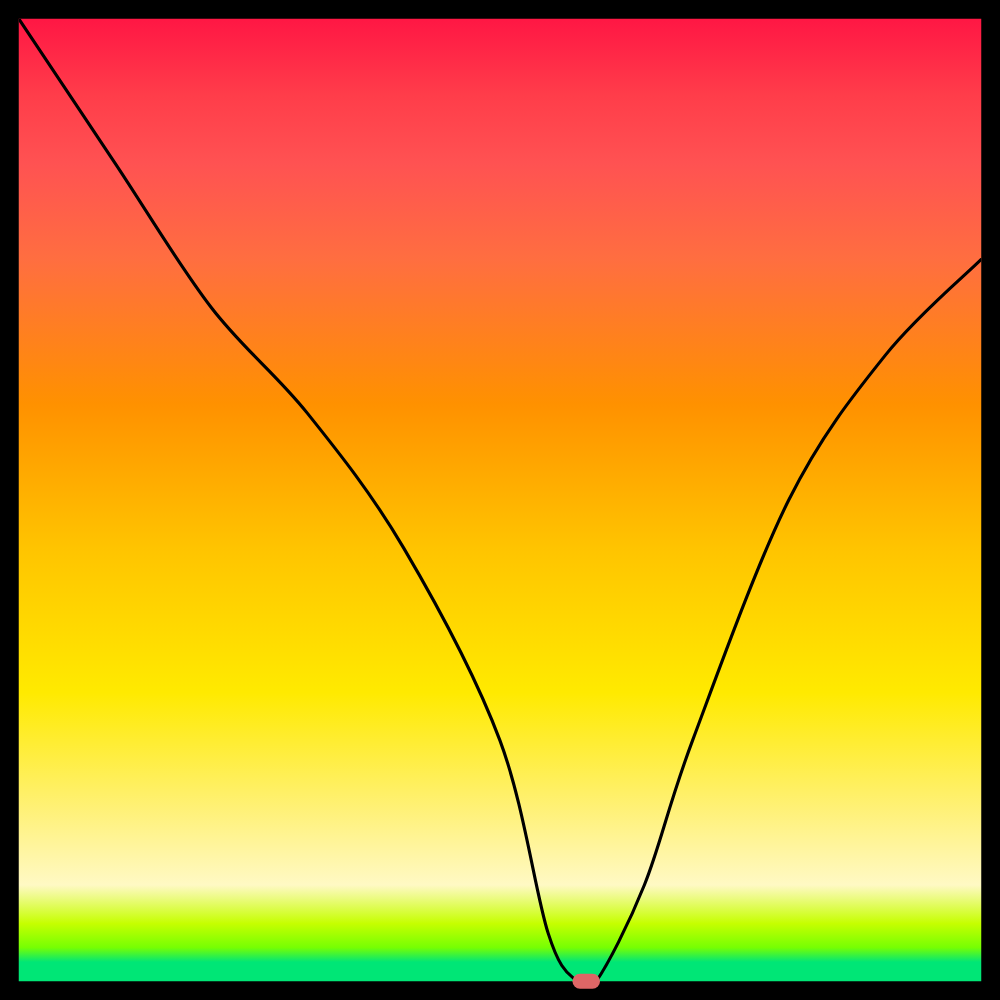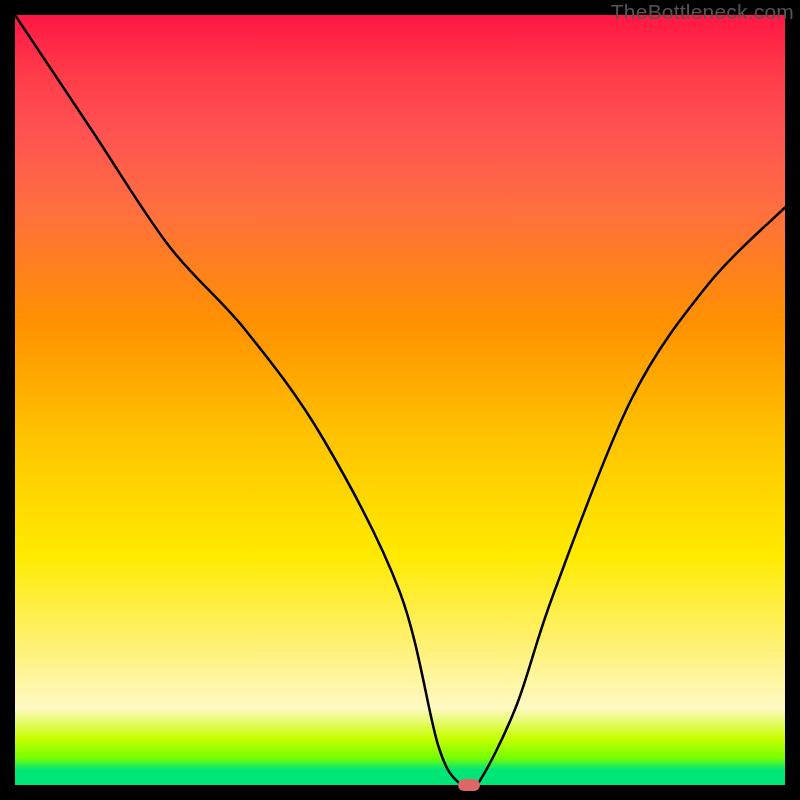--- a/index.html
+++ b/index.html
@@ -62,20 +62,19 @@
     height: 12px;
     background: #d66;
     border-radius: 6px;
     transform: translate(-50%, -50%);
   }
 </style>
 </head>
 <body>
 
 <div class="chart-container">
-  <div class="watermark">TheBottleneck.com</div>
   <div class="plot-area">
     <svg class="curve" viewBox="0 0 770 770" preserveAspectRatio="none">
       <path id="curve-path" fill="none" stroke="#000" stroke-width="2.5" stroke-linecap="round" stroke-linejoin="round" d="M 0 0 C 12.833333333333334 19.25, 51.33333333333333 77, 77 115.5 C 102.66666666666667 154, 128.33333333333334 197.63333333333333, 154 231 C 179.66666666666666 264.3666666666667, 205.33333333333334 283.61666666666673, 231 315.70000000000005 C 256.6666666666667 347.78333333333336, 282.3333333333333 379.8666666666667, 308 423.5 C 333.6666666666667 467.1333333333333, 365.75 526.1666666666666, 385 577.5 C 404.25 628.8333333333334, 413.2333333333334 699.4166666666666, 423.50000000000006 731.5 C 433.7666666666667 763.5833333333334, 440.1833333333333 763.5833333333334, 446.59999999999997 770 C 453.01666666666665 776.4166666666666, 453.01666666666665 782.8333333333334, 462 770 C 470.98333333333335 757.1666666666666, 487.6666666666667 725.0833333333334, 500.5 693 C 513.3333333333334 660.9166666666666, 519.75 628.8333333333334, 539 577.5 C 558.25 526.1666666666666, 590.3333333333334 436.3333333333333, 616 385 C 641.6666666666666 333.6666666666667, 667.3333333333334 301.5833333333333, 693 269.5 C 718.6666666666666 237.41666666666666, 757.1666666666666 205.33333333333334, 770 192.5"></path>
     </svg>
     <div class="marker" id="marker" style="left: 454.3px; top: 770px;"></div>
   </div>
 </div>
 
 </body></html>

